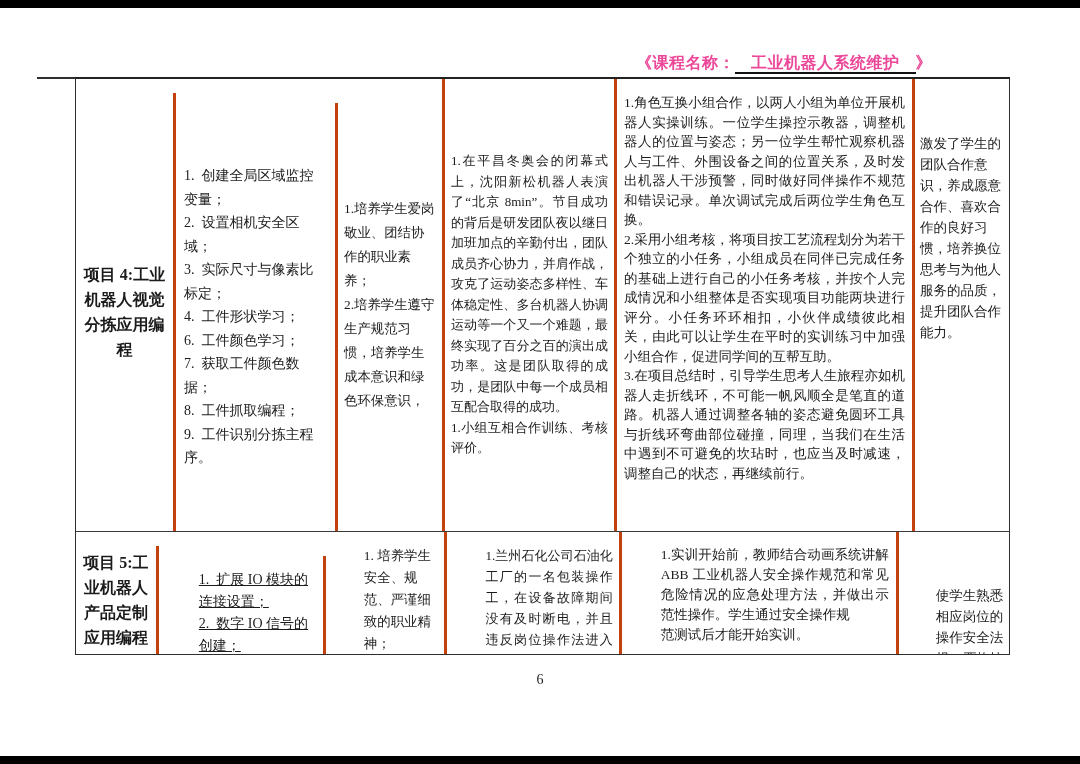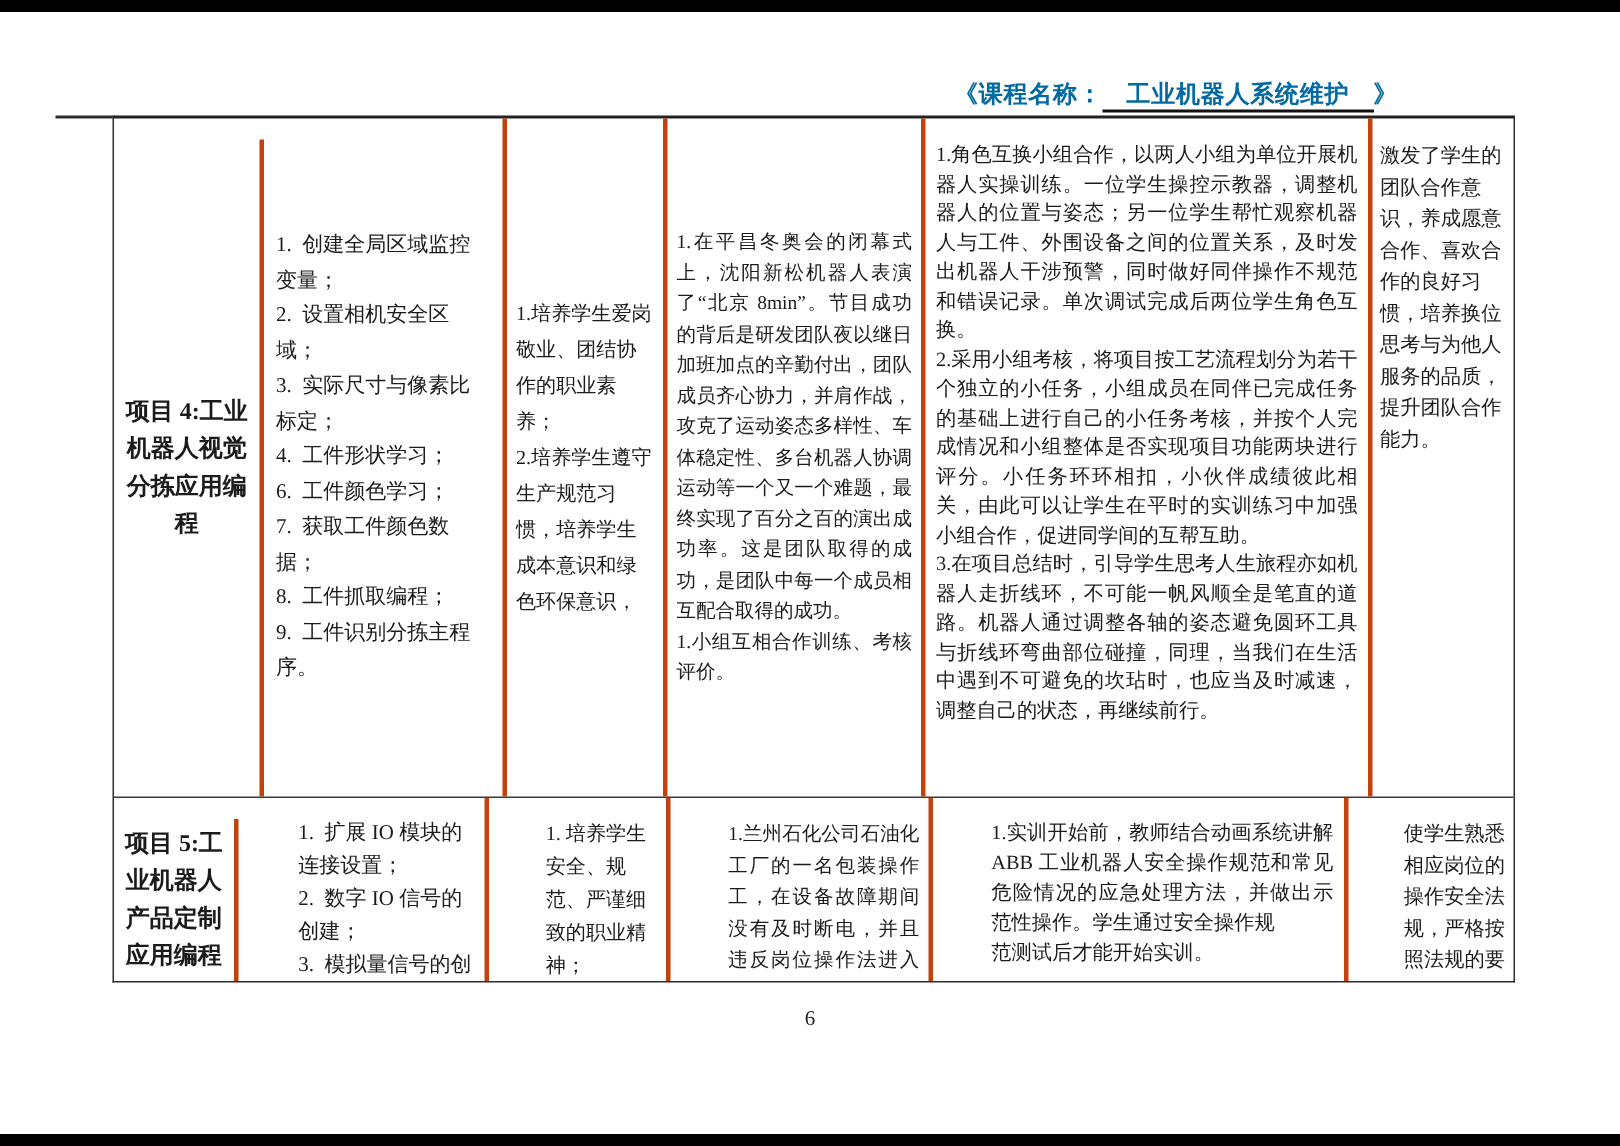--- a/index.html
+++ b/index.html
@@ -8,21 +8,21 @@
     background:#ffffff; overflow:hidden;
     font-family:"Liberation Serif","DejaVu Serif",serif;
     color:#1b1b1b;
   }
   .scan-bar { position:absolute; left:0; width:1080px; height:8px; background:#000; }
   .scan-bar.top { top:0; }
   .scan-bar.bottom { bottom:0; }
 
   .doc-header {
     position:absolute; top:53px; left:636px;
-    font-size:16px; font-weight:bold; color:#0369a1;
+    font-size:16px; font-weight:bold; color:#ec4899;
     letter-spacing:0.5px; white-space:nowrap;
   }
   .doc-header .underlined {
     border-bottom:2px solid #111;
     padding:0 16px 1px 16px;
   }
   .header-rule {
     position:absolute; top:77px; left:37px; width:40px; height:2px; background:#2e2e2e;
   }
 
@@ -38,21 +38,21 @@
   .trow-2 { height:122px;gap:32px; }
   .cell {
     box-sizing:border-box; overflow:hidden;
     border-right:3px solid #c2410c;
     padding:12px 8px;
     font-size:14px; line-height:22px;
   }
   .cell:last-child { border-right:none; }
 
   .c1 { width:100px; }
-  .c2 { width:162px; }
+  .c2 { width:162px;margin-top:24px; }
   .c3 { width:107px; }
   .c4 { width:172px; }
   .c5 { width:298px; }
   .c6 { width:94px; }
 
   .project-cell {
     display:flex; align-items:center; justify-content:center;
     text-align:center; font-weight:bold;
     font-size:16px; line-height:25px; padding:4px 3px;margin-top:14px;
   }
@@ -60,23 +60,23 @@
 
   .cell p { margin:0; }
   .tasks-cell p    { line-height:23.5px; }
   .quality-cell    { font-size:13.4px; padding:12px 6px; }
   .quality-cell p  { line-height:24px; }
   .case-cell       { font-size:13px; padding:10px 6px; text-align:justify; }
   .case-cell p     { line-height:20.5px; }
   .impl-cell       { font-size:13.5px; padding:14px 7px; text-align:justify; }
   .impl-cell p     { line-height:19.5px; }
   .outcome-cell    { font-size:13.5px; padding:14px 5px; }
-  .outcome-cell p  { line-height:21px; }
+  .outcome-cell p  { line-height:21px;margin-top:40px; }
 
-  .trow-2 .tasks-cell p   { line-height:22px; }
+  .trow-2 .tasks-cell p   { line-height:22px;text-decoration:underline; }
   .trow-2 .quality-cell p { line-height:22px; }
   .trow-2 .case-cell p    { line-height:21px; }
   .trow-2 .impl-cell p    { line-height:20px; }
   .trow-2 .outcome-cell p { line-height:21px; }
   .trow-2 .cell { padding-top:13px; }
   .trow-2 .project-cell { padding-top:4px; }
 
   .page-number {
     position:absolute; top:672px; left:0; width:1080px;
     text-align:center; font-size:14px; color:#222;

